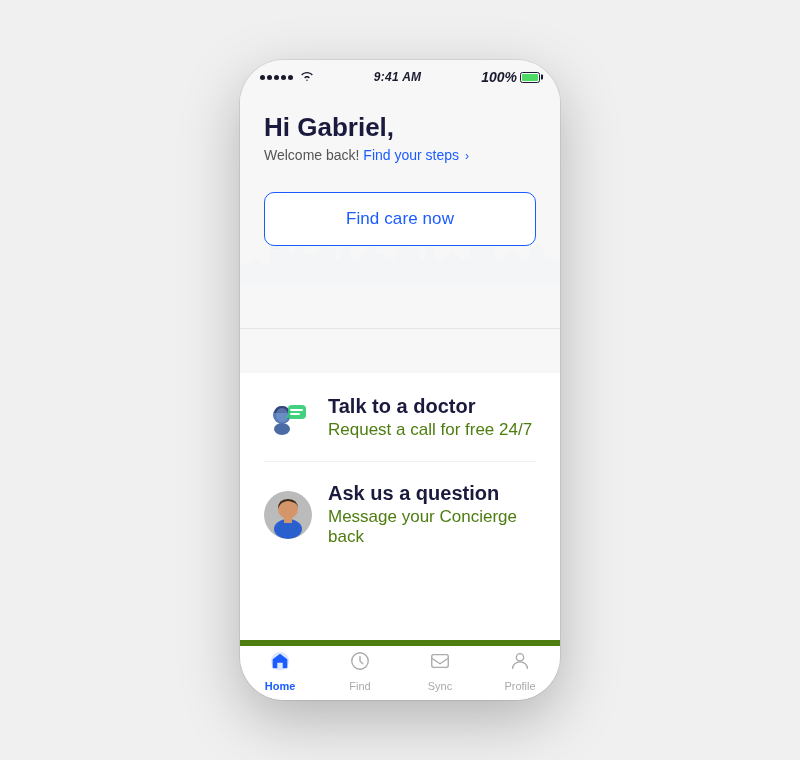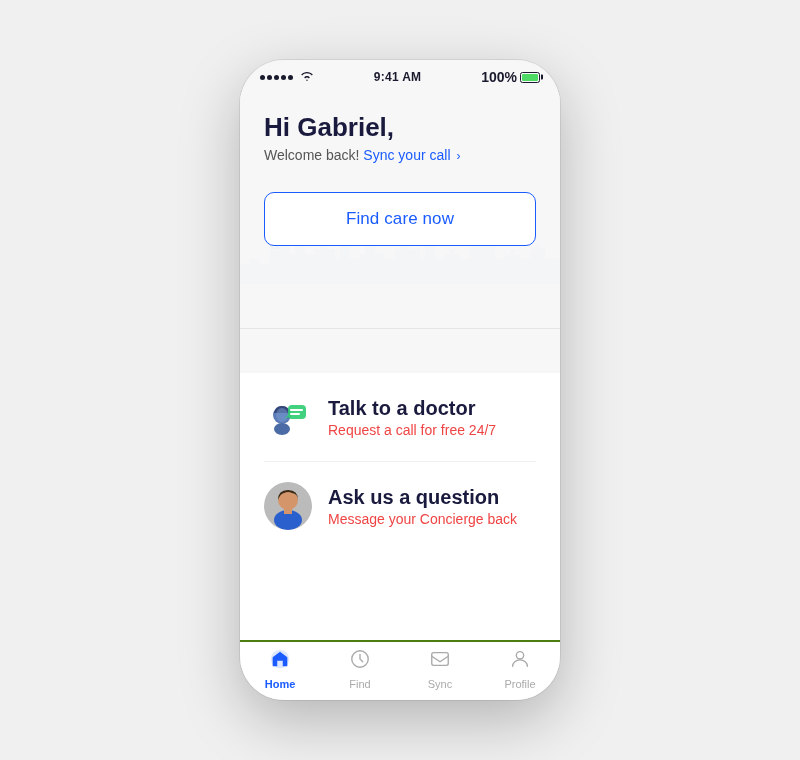--- a/index.html
+++ b/index.html
@@ -24,20 +24,21 @@
     }
     
     .status-bar {
       display: flex;
       align-items: center;
       justify-content: space-between;
       padding: 10px 20px 4px 20px;
       background: #f7f7f7;
       height: 28px;
       flex-shrink: 0;
+      font-style: italic;
     }
     .status-left {
       display: flex;
       align-items: center;
       gap: 4px;
     }
     .signal-dots {
       display: flex; gap: 2px; align-items: flex-end;
     }
     .signal-dot {
@@ -160,27 +161,27 @@
     .card-icon-wrap.question {
       background: #ddd;
     }
     .card-text-title {
       font-size: 20px;
       font-weight: 700;
       color: #1a1a3e;
       margin-bottom: 2px;
     }
     .card-text-sub {
-      font-size: 14px;
-      color: #ef4444;
+      font-size: 17px;
+      color: #4d7c0f;
     }
     
     .bottom-nav {
       background: #fff;
-      border-top: 2px solid #4d7c0f;
+      border-top: 6px solid #4d7c0f;
       display: flex;
       height: 60px;
       flex-shrink: 0;
     }
     .nav-item {
       flex: 1;
       display: flex;
       flex-direction: column;
       align-items: center;
       justify-content: center;
@@ -248,21 +249,21 @@
         <rect x="126" y="22" width="3" height="3" fill="#3a6bc4" opacity="0.2"></rect>
         <rect x="131" y="22" width="3" height="3" fill="#3a6bc4" opacity="0.2"></rect>
         <rect x="126" y="28" width="3" height="3" fill="#3a6bc4" opacity="0.2"></rect>
         <rect x="186" y="30" width="3" height="3" fill="#3a6bc4" opacity="0.2"></rect>
         <rect x="239" y="32" width="3" height="3" fill="#3a6bc4" opacity="0.2"></rect>
       </svg>
 
       <h1 class="greeting-text">Hi Gabriel,</h1>
       <p class="welcome-line">
         <span>Welcome back!</span>
-        <a class="sync-link">Sync your call</a>
+        <a class="sync-link">Find your steps</a>
         <span class="chevron">›</span>
       </p>
       <div class="find-care-btn-wrap">
         <button class="find-care-btn">Find care now</button>
       </div>
       <div class="hero-bottom-spacer"></div>
     </div>
 
     <div class="divider-line"></div>
 

